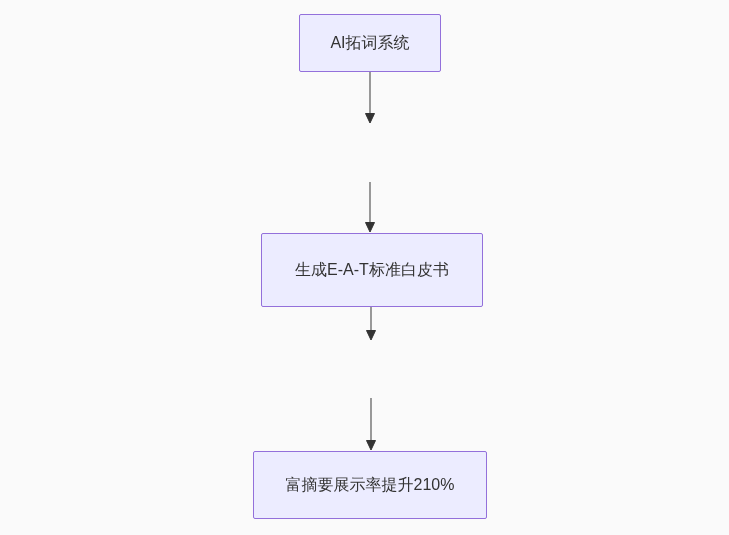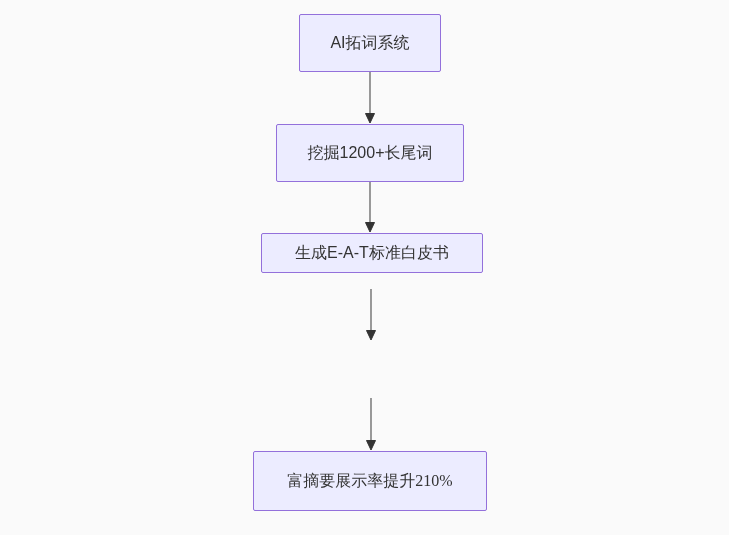--- a/index.html
+++ b/index.html
@@ -45,23 +45,23 @@
     border: 1px solid var(--node-border);
     border-radius: 2px;
     color: var(--node-text);
     font-size: 16px;
     line-height: 1;
     text-align: center;
     white-space: nowrap;
   }
   .node-a { left: 299px; top: 14px;  width: 142px; height: 58px; text-align: center; }
   .node-b { left: 276px; top: 124px; width: 188px; height: 58px; }
-  .node-c { left: 261px; top: 233px; width: 222px; height: 40px; text-align: right; }
+  .node-c { left: 261px; top: 233px; width: 222px; height: 74px; text-align: right; }
   .node-d { left: 263px; top: 341px; width: 217px; height: 57px; }
-  .node-e { left: 253px; top: 451px; width: 234px; height: 60px; font-family: Liberation Serif, serif; }
+  .node-e { left: 253px; top: 451px; width: 234px; height: 68px; }
 </style>
 </head>
 <body>
 
 <div class="canvas">
 
   <svg class="edges-layer" viewBox="0 0 729 535" xmlns="http://www.w3.org/2000/svg">
     <g>
       <line x1="370" y1="72" x2="370" y2="114"></line>
       <polygon points="365.5,113.5 374.5,113.5 370,123"></polygon>
@@ -77,23 +77,20 @@
     <g>
       <line x1="371" y1="398" x2="371" y2="441"></line>
       <polygon points="366.5,440.5 375.5,440.5 371,450"></polygon>
     </g>
   </svg>
 
   <div class="node node-a">
     <span>AI拓词系统</span>
   </div>
 
-  <div class="node node-b">
-    <span>挖掘1200+长尾词</span>
-  </div>
 
   <div class="node node-c">
     <span>生成E-A-T标准白皮书</span>
   </div>
 
 
   <div class="node node-e">
     <span>富摘要展示率提升210%</span>
   </div>
 

